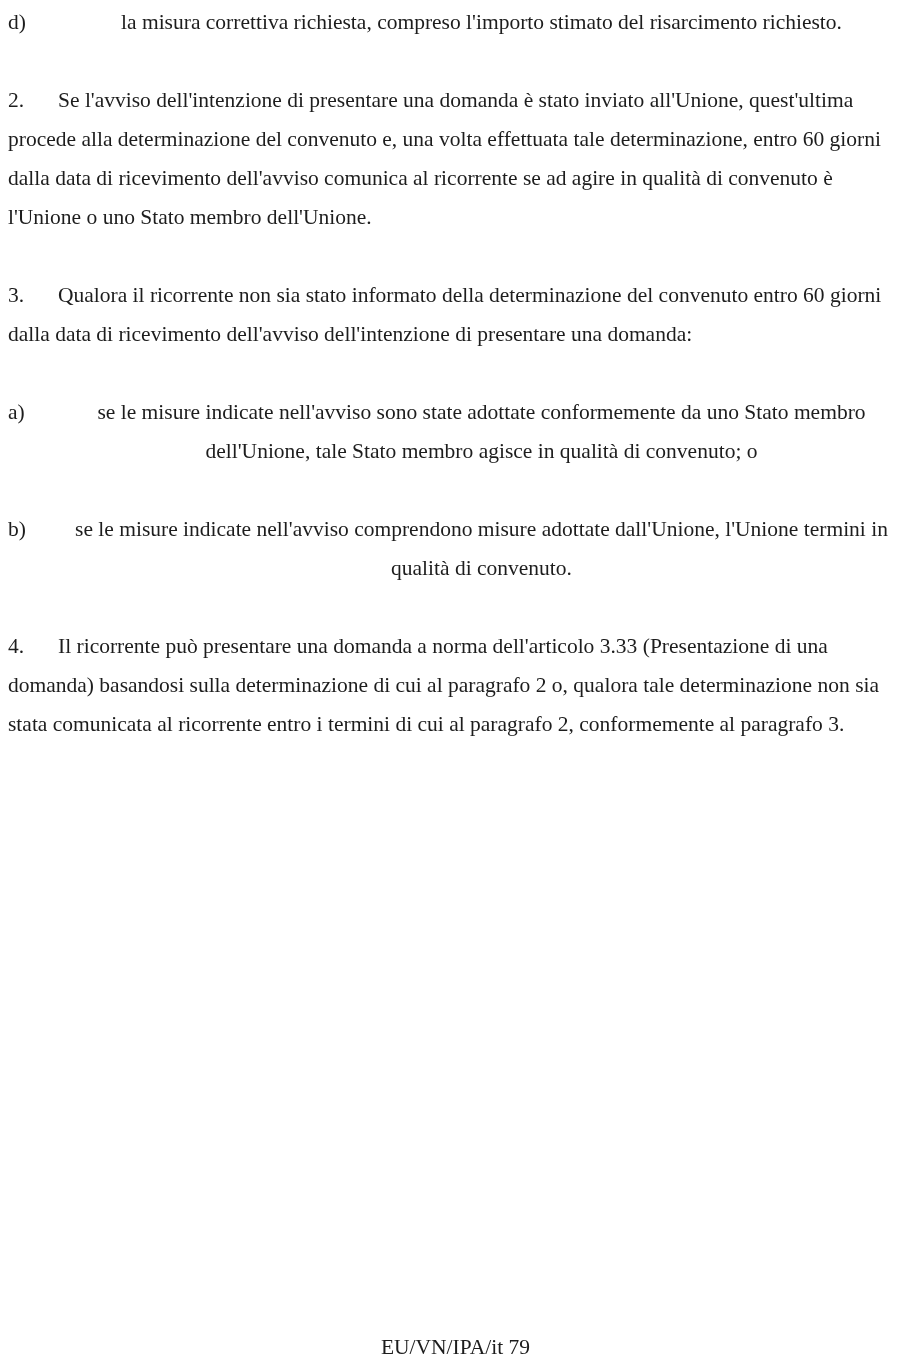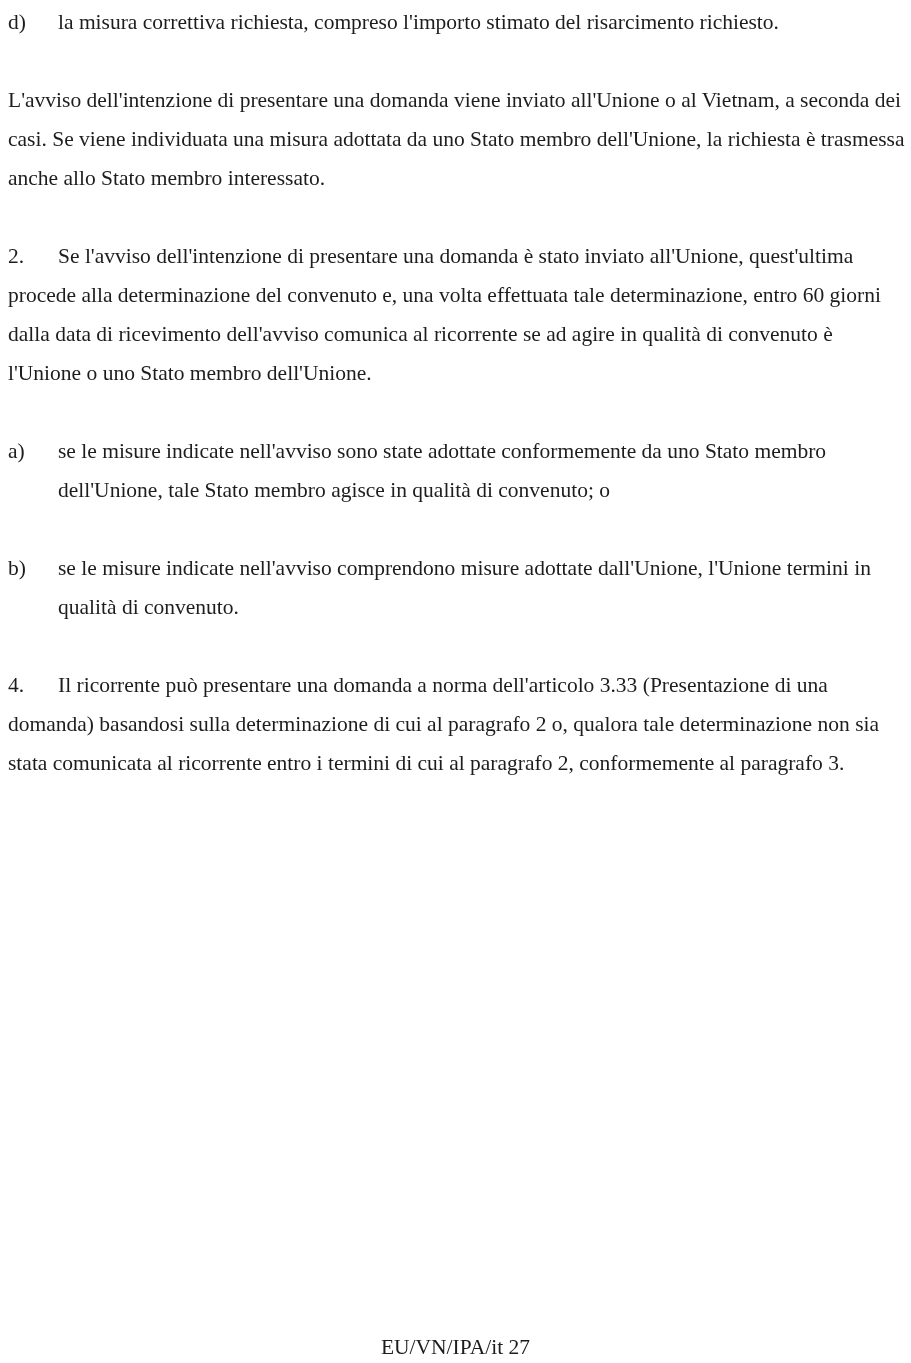--- a/index.html
+++ b/index.html
@@ -27,20 +27,21 @@
   
   .li {
     display: flex;
     align-items: flex-start;
   }
   .li .marker {
     flex: 0 0 50px;
   }
   .li .li-text {
     flex: 1 1 auto;
+    text-align: center;
   }
   
   .num {
     display: inline-block;
     width: 50px;
   }
   .footer {
     position: absolute;
     left: 0;
     right: 0;
@@ -53,37 +54,39 @@
 <body>
 
 <div class="page">
   <div class="content">
 
     <div class="block li">
       <span class="marker">d)</span>
       <span class="li-text">la misura correttiva richiesta, compreso l'importo stimato del risarcimento richiesto.</span>
     </div>
 
-    <div class="block">L'avviso dell'intenzione di presentare una domanda viene inviato all'Unione o al Vietnam, a seconda dei casi. Se viene individuata una misura adottata da uno Stato membro dell'Unione, la richiesta è trasmessa anche allo Stato membro interessato.</div>
 
     <div class="block">
       <span class="num">2.</span><span>Se l'avviso dell'intenzione di presentare una domanda è stato inviato all'Unione, quest'ultima procede alla determinazione del convenuto e, una volta effettuata tale determinazione, entro 60 giorni dalla data di ricevimento dell'avviso comunica al ricorrente se ad agire in qualità di convenuto è l'Unione o uno Stato membro dell'Unione.</span>
     </div>
 
+    <div class="block">
+      <span class="num">3.</span><span>Qualora il ricorrente non sia stato informato della determinazione del convenuto entro 60 giorni dalla data di ricevimento dell'avviso dell'intenzione di presentare una domanda:</span>
+    </div>
 
     <div class="block li">
       <span class="marker">a)</span>
       <span class="li-text">se le misure indicate nell'avviso sono state adottate conformemente da uno Stato membro dell'Unione, tale Stato membro agisce in qualità di convenuto; o</span>
     </div>
 
     <div class="block li">
       <span class="marker">b)</span>
       <span class="li-text">se le misure indicate nell'avviso comprendono misure adottate dall'Unione, l'Unione termini in qualità di convenuto.</span>
     </div>
 
     <div class="block">
       <span class="num">4.</span><span>Il ricorrente può presentare una domanda a norma dell'articolo 3.33 (Presentazione di una domanda) basandosi sulla determinazione di cui al paragrafo 2 o, qualora tale determinazione non sia stata comunicata al ricorrente entro i termini di cui al paragrafo 2, conformemente al paragrafo 3.</span>
     </div>
 
   </div>
 
-  <div class="footer">EU/VN/IPA/it 27</div>
+  <div class="footer">EU/VN/IPA/it 79</div>
 </div>
 
 </body></html>

